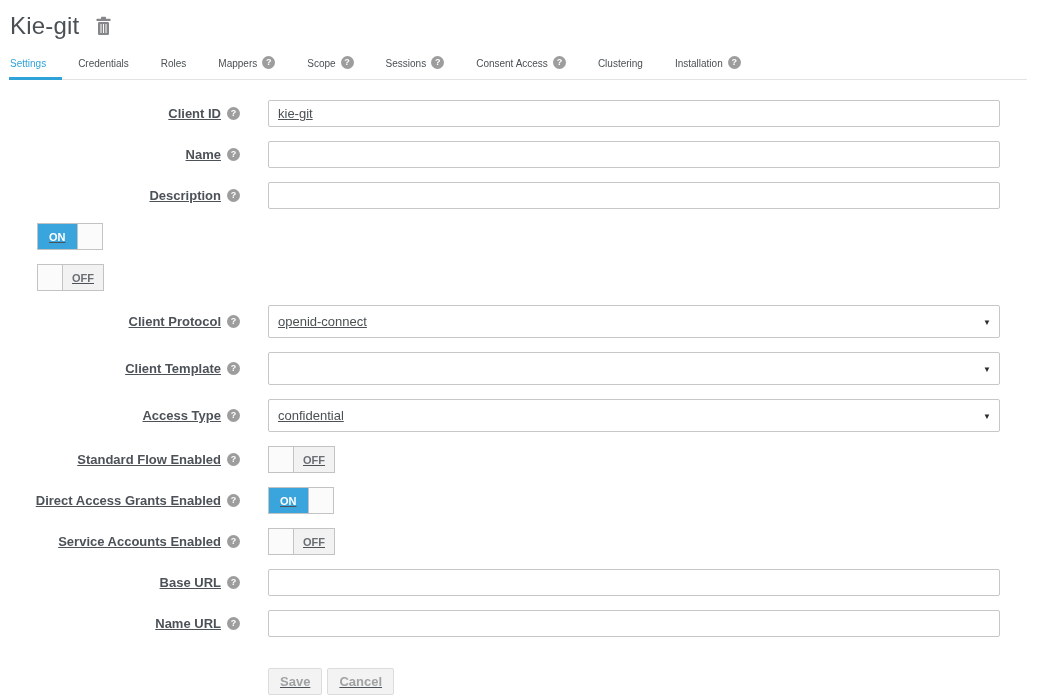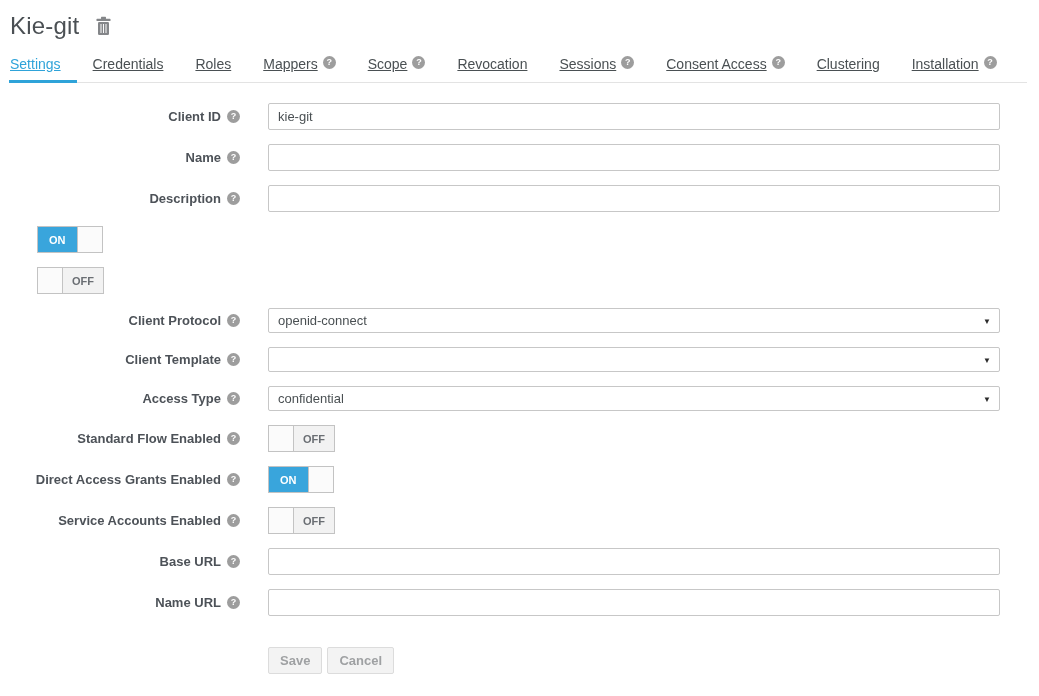--- a/index.html
+++ b/index.html
@@ -20,55 +20,55 @@
   .page { padding: 10px 14px 0 9px; }
 
   
   .header { display: flex; align-items: center; gap: 15px; padding: 2px 0 10px 1px; }
   .page-title { font-size: 24px; font-weight: 400; color: #4b5054; letter-spacing: 0.2px; }
   .trash-btn { background: none; border: none; cursor: pointer; padding: 0; line-height: 0; }
 
   
   .tabs { display: flex; align-items: flex-end; border-bottom: 1px solid #e3e3e3; margin-right: -2px; }
   .tab {
-    font-size: 14px; color: #4a5053; padding: 6px 16px 8px;
+    font-size: 10px; color: #4a5053; padding: 6px 16px 8px;
     border-bottom: 3px solid transparent; margin-bottom: -1px;
-    cursor: pointer; white-space: nowrap; display: flex; align-items: flex-start; gap: 5px; text-decoration: underline;
+    cursor: pointer; white-space: nowrap; display: flex; align-items: flex-end; gap: 5px;
   }
   .tab:first-child { padding-left: 1px; }
   .tab.active { color: var(--accent_blue); border-bottom-color: var(--accent_blue); }
 
   
   .help {
     display: inline-block; width: 13px; height: 13px; border-radius: 50%;
     background: var(--help_gray); position: relative; flex: 0 0 auto;
   }
   .help::after {
     content: "?"; position: absolute; left: 0; top: 0; width: 13px; height: 13px;
     color: #fff; font-size: 9px; font-weight: bold; line-height: 13px; text-align: center;
   }
 
   
   .form { margin-top: 20px; }
-  .form-row { display: flex; align-items: center; margin-bottom: 14px; }
+  .form-row { display: flex; align-items: center; margin-bottom: 14px; text-decoration: underline; }
   .row-label {
     width: 231px; flex: 0 0 231px; display: flex; justify-content: flex-end;
     align-items: center; gap: 6px;
   }
   .lbl { font-size: 13px; font-weight: bold; color: var(--label_color); text-align: right; }
   .row-control { margin-left: 28px; flex: 1; display: flex; align-items: center; }
 
   .text-input {
     width: 732px; height: 27px; border: 1px solid var(--input_border); border-radius: 2px;
     padding: 0 9px; font-size: 13px; color: #4a5053;
     font-family: "Liberation Sans", sans-serif; background: #fff; outline: none;
   }
 
   .select {
-    width: 732px; height: 25px; border: 1px solid var(--input_border); border-radius: 2px;
+    width: 732px; height: 33px; border: 1px solid var(--input_border); border-radius: 2px;
     background: #fff; position: relative; display: flex; align-items: center;
     padding: 0 24px 0 9px; font-size: 13px; color: #4a5053; cursor: pointer;
   }
   .select::after {
     content: "▼"; position: absolute; right: 8px; top: 50%; transform: translateY(-50%);
     font-size: 8px; color: #2b2b2b;
   }
   .select-value { overflow: hidden; white-space: nowrap; }
 
   
@@ -134,23 +134,20 @@
       </div>
     <div class="tab">
         <span>Mappers</span>
         <span class="help"></span>
       </div>
     <div class="tab">
         <span>Scope</span>
         <span class="help"></span>
       </div>
     <div class="tab">
-        <span>Revocation</span>
-      </div>
-    <div class="tab">
         <span>Sessions</span>
         <span class="help"></span>
       </div>
     <div class="tab">
         <span>Consent Access</span>
         <span class="help"></span>
       </div>
     <div class="tab">
         <span>Clustering</span>
       </div>

